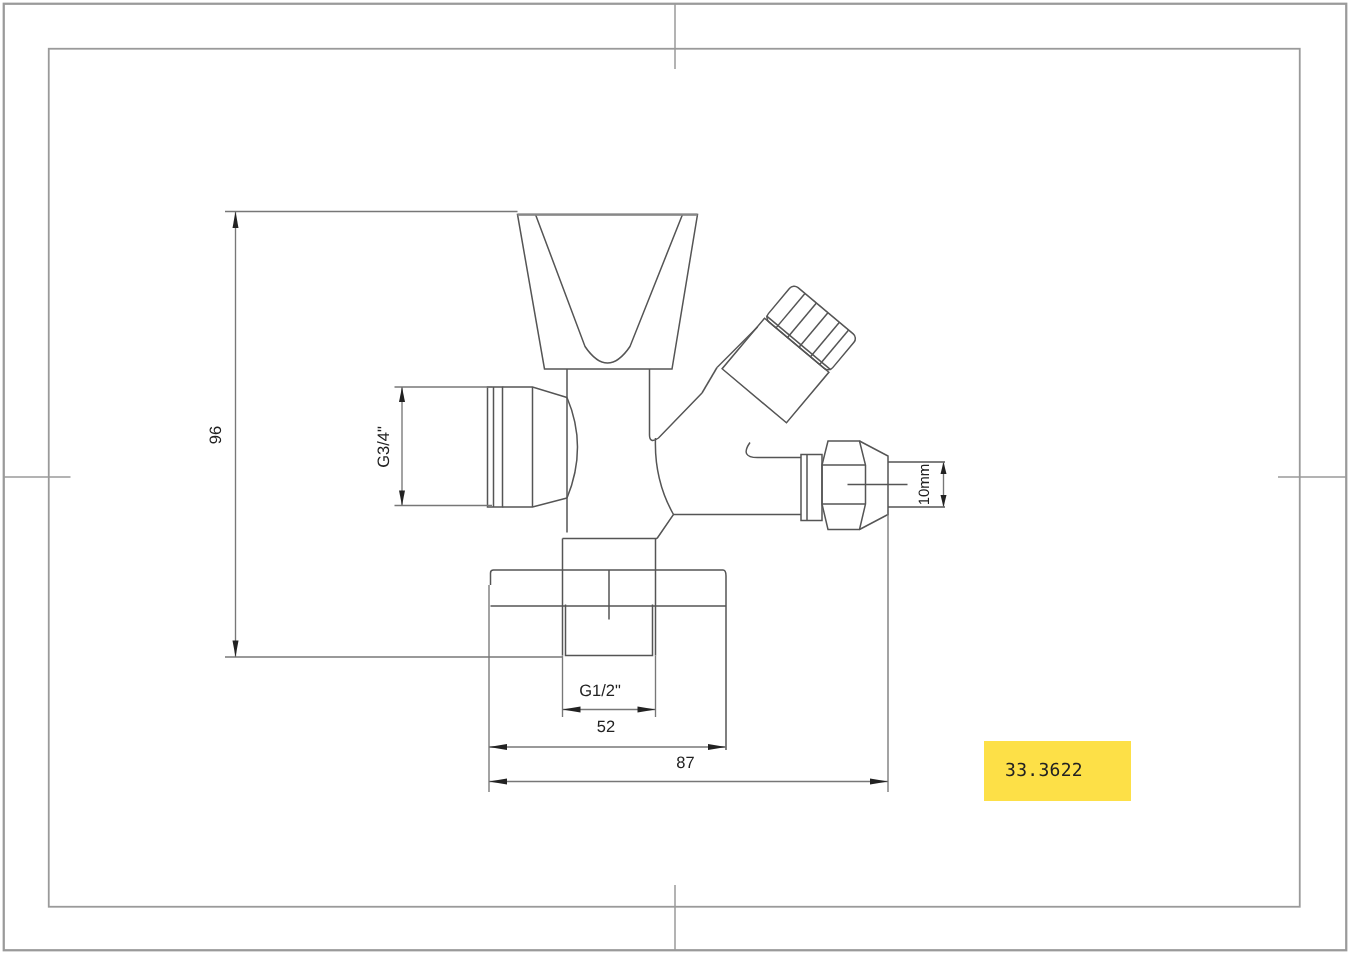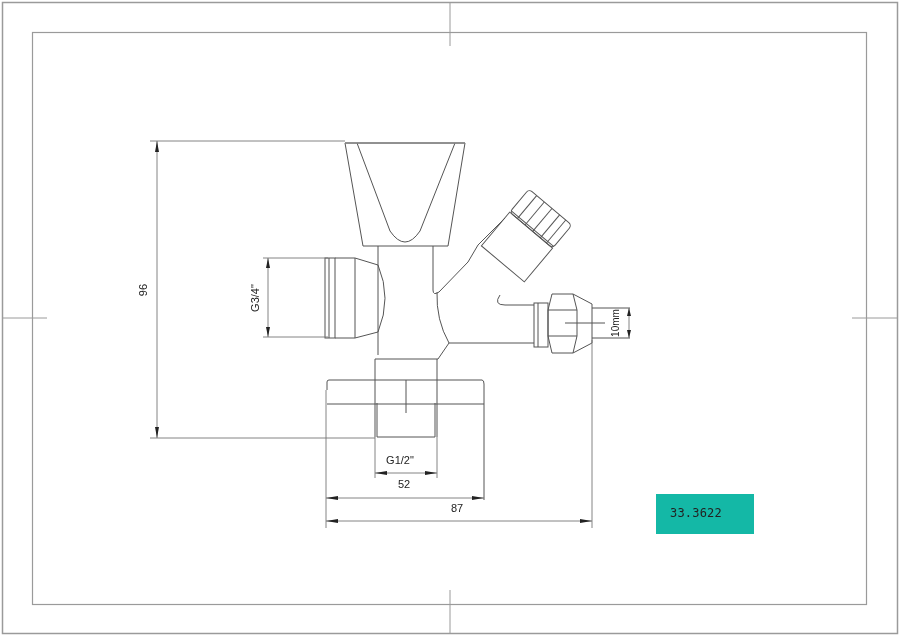--- a/index.html
+++ b/index.html
@@ -1,19 +1,19 @@
 <!DOCTYPE html>
 <html><head>
 <meta charset="utf-8">
 <style>
   html, body { margin: 0; padding: 0; background: #ffffff; }
   body { width: 900px; height: 636px; position: relative; overflow: hidden; font-family: "Liberation Sans", sans-serif; }
   #drawing { position: absolute; left: 0; top: 0; width: 900px; height: 636px; }
   .dimtext { font-family: "Liberation Sans Narrow", "Liberation Sans", sans-serif; font-size: 11px; fill: #222; }
-  .code-box { position: absolute; left: 656px; top: 494px; width: 98px; height: 40px; background: #14b8a6; }
+  .code-box { position: absolute; left: 656px; top: 494px; width: 98px; height: 40px; background: #fde047; }
   .code-text { position: absolute; left: 14px; top: 12px; font-family: "DejaVu Sans Mono", "Liberation Mono", monospace; font-size: 12px; color: #222; letter-spacing: 0.2px; }
 </style>
 </head>
 <body>
 
 <svg id="drawing" width="900" height="636" viewBox="0 0 900 636" xmlns="http://www.w3.org/2000/svg">
 
   <g fill="none" stroke="#9a9a9a">
     <rect x="2.5" y="2.5" width="895" height="631" stroke-width="1.5"></rect>
     <rect x="32.5" y="32.5" width="834" height="572" stroke-width="1.2"></rect>

